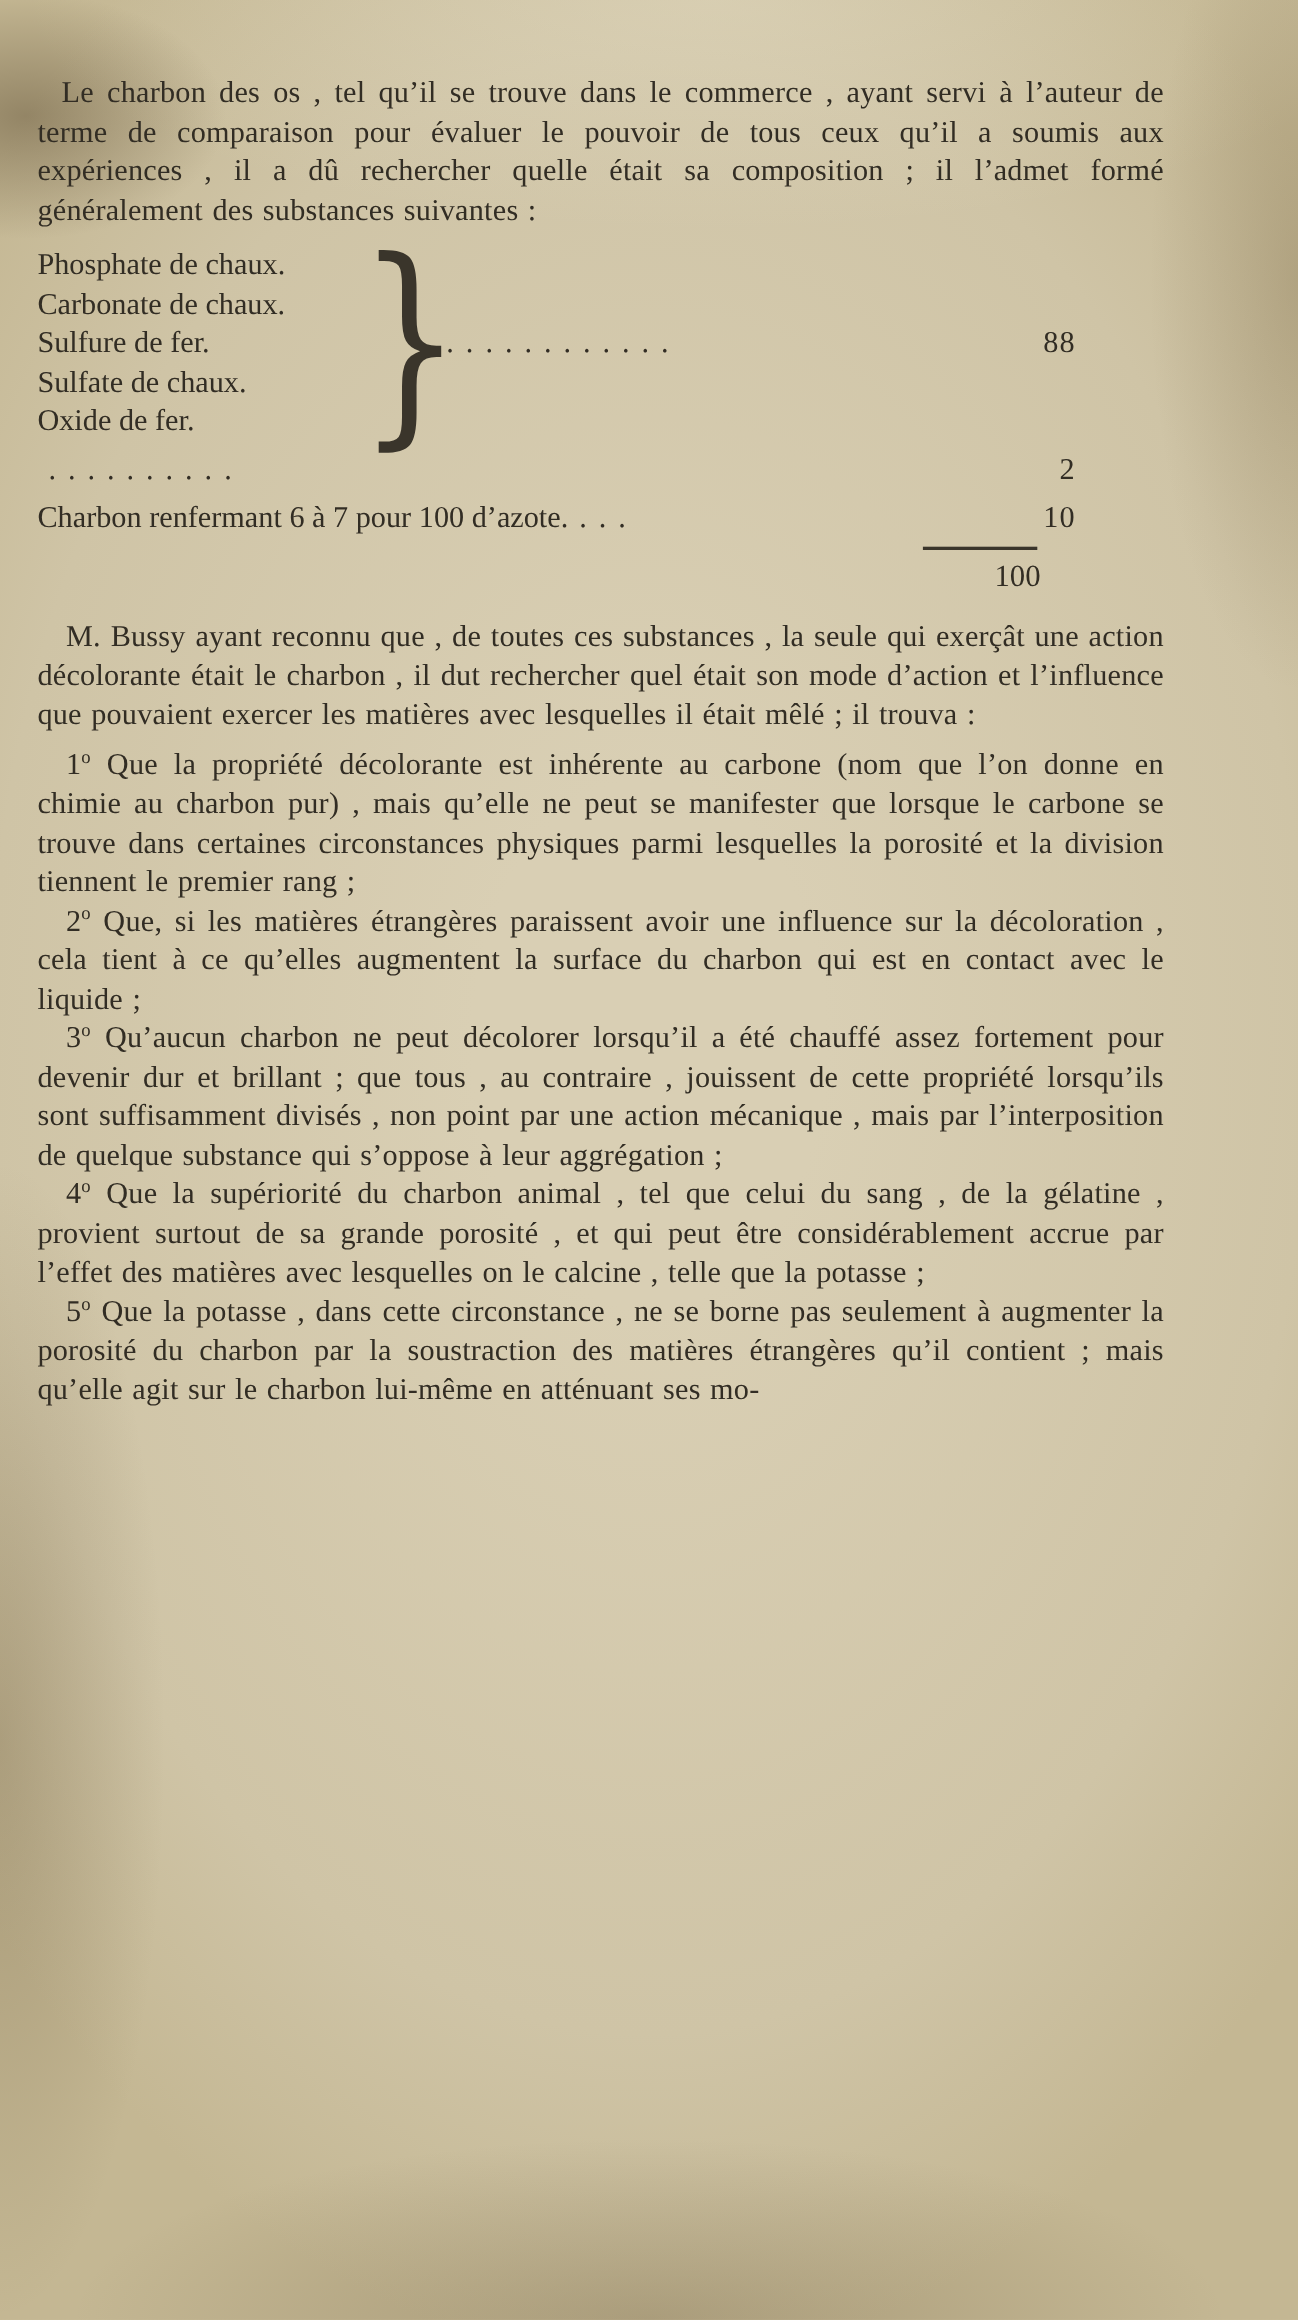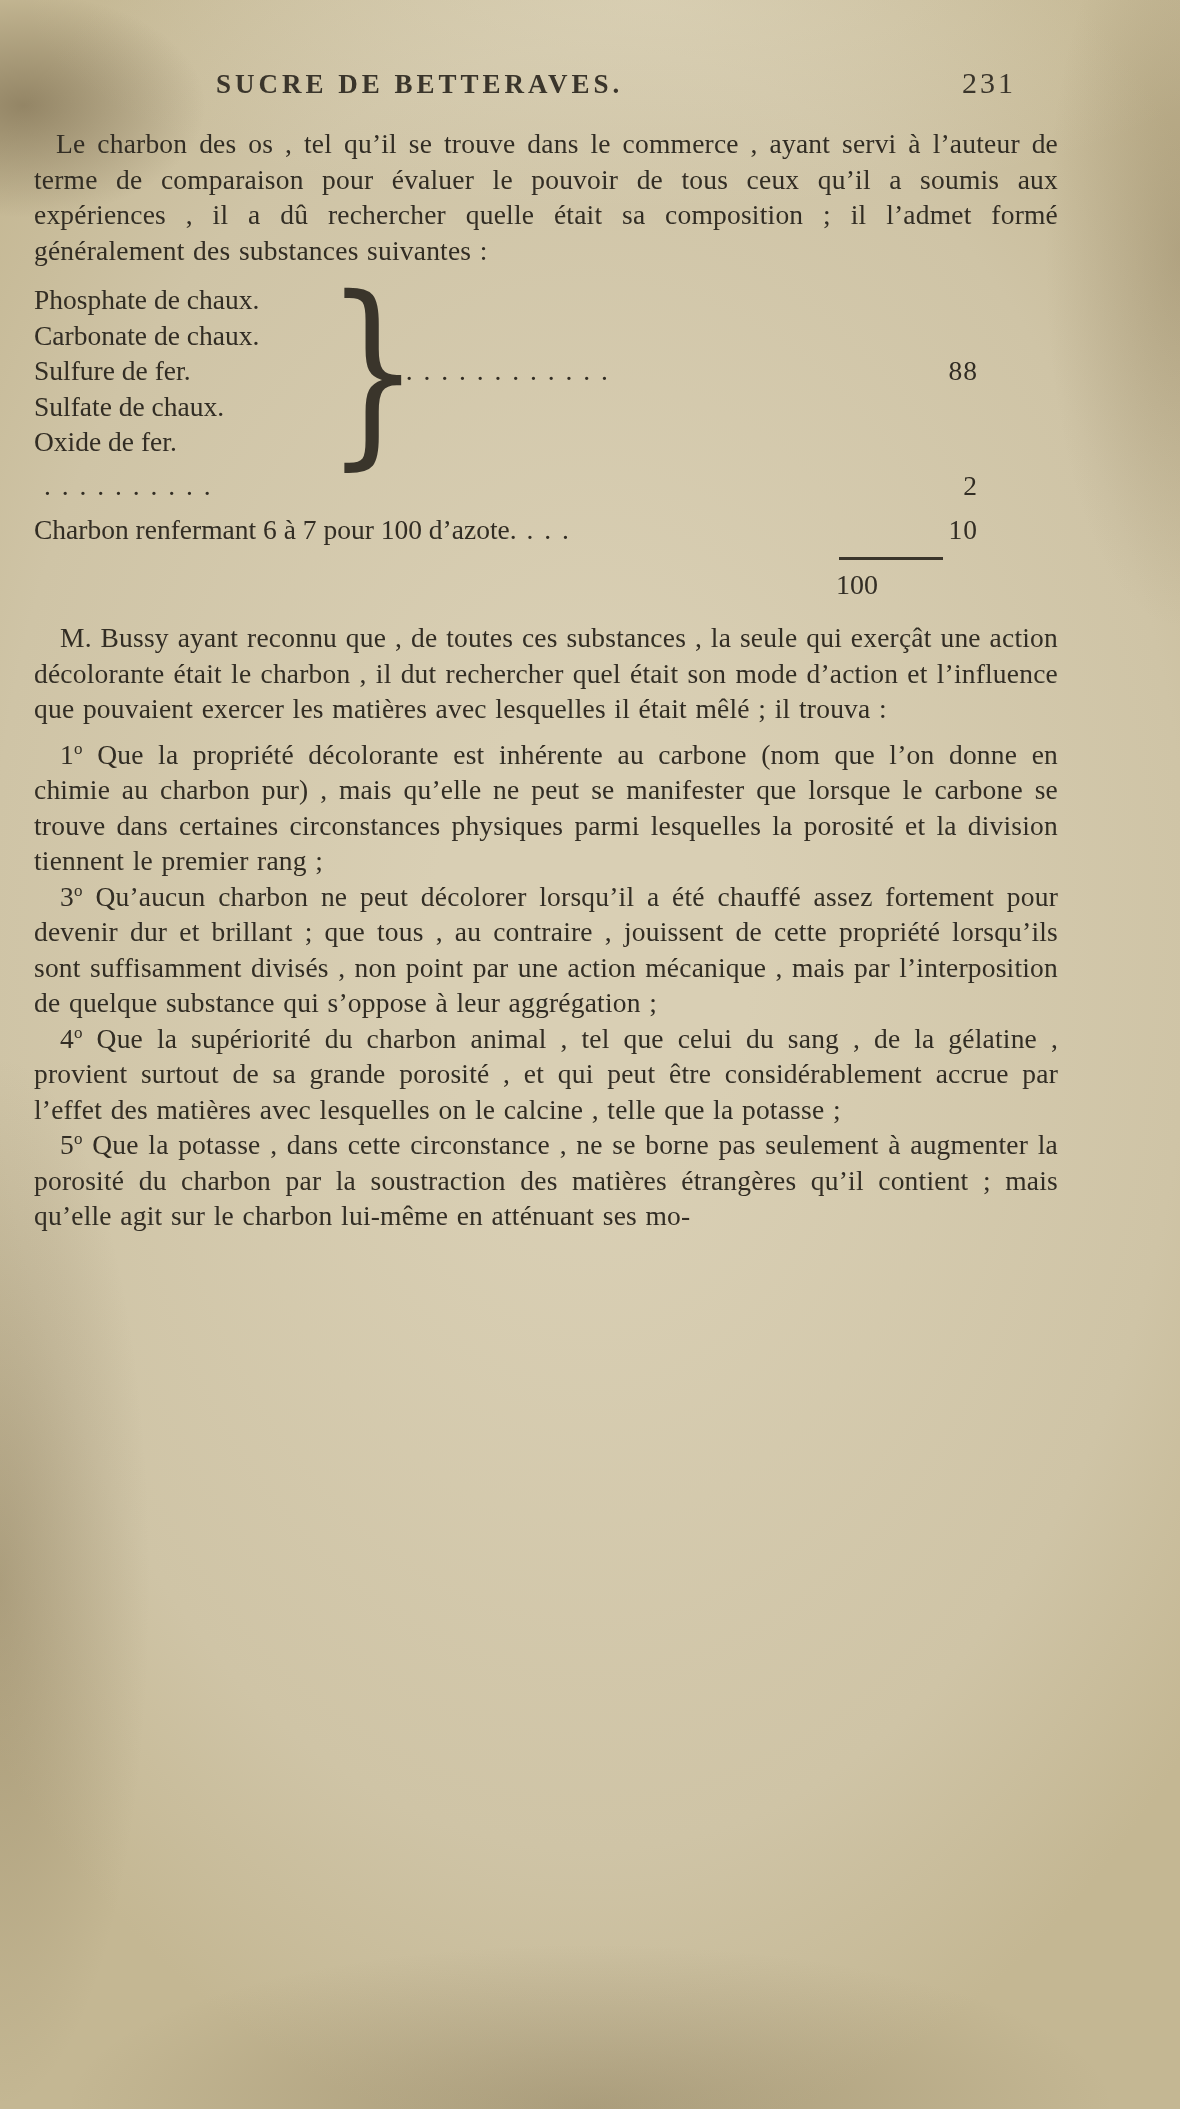--- a/index.html
+++ b/index.html
@@ -110,41 +110,37 @@
     padding-left: 10px;
   }
   .comp-row .val {
     flex: none;
     margin-right: 80px;
     letter-spacing: 1px;
   }
   .total-block {
     margin: 10px 112px 18px auto;
     width: 110px;
-    text-align: left;
+    text-align: right;
     font-size: 28px;
     line-height: 34px;
   }
   .total-rule {
     height: 0;
     border-top: 3px solid #3a352b;
     width: 104px;
     margin: 0 auto 8px auto;
   }
   .spacer-sm { height: 10px; }
 </style>
 </head>
 <body>
 
 <div class="page">
 
-  <div class="hdr">
-    <span class="hdr-title">SUCRE DE BETTERAVES.</span>
-    <span class="hdr-num">231</span>
-  </div>
 
   <p class="body-par first-par">Le charbon des os , tel qu’il se trouve dans le commerce , ayant servi à l’auteur de terme de comparaison pour évaluer le pouvoir de tous ceux qu’il a soumis aux expériences , il a dû rechercher quelle était sa composition ; il l’admet formé généralement des substances suivantes :</p>
 
   <div class="comp">
     <div class="comp-group">
       <div class="comp-items">
         <div class="comp-item">Phosphate de chaux.</div>
         <div class="comp-item">Carbonate de chaux.</div>
         <div class="comp-item">Sulfure de fer.</div>
         <div class="comp-item">Sulfate de chaux.</div>
@@ -169,20 +165,21 @@
       <div class="total-rule"></div>
       <span>100</span>
     </div>
   </div>
 
   <p class="body-par">M. Bussy ayant reconnu que , de toutes ces substances , la seule qui exerçât une action décolorante était le charbon , il dut rechercher quel était son mode d’action et l’influence que pouvaient exercer les matières avec lesquelles il était mêlé ; il trouva :</p>
   <div class="spacer-sm"></div>
 
   <p class="body-par"><span>1</span><span class="marker-sup">o</span><span> Que la propriété décolorante est inhérente au carbone (nom que l’on donne en chimie au charbon pur) , mais qu’elle ne peut se manifester que lorsque le carbone se trouve dans certaines circonstances physiques parmi lesquelles la porosité et la division tiennent le premier rang ;</span></p>
 
+  <p class="body-par"><span>2</span><span class="marker-sup">o</span><span> Que, si les matières étrangères paraissent avoir une influence sur la décoloration , cela tient à ce qu’elles augmentent la surface du charbon qui est en contact avec le liquide ;</span></p>
 
   <p class="body-par"><span>3</span><span class="marker-sup">o</span><span> Qu’aucun charbon ne peut décolorer lorsqu’il a été chauffé assez fortement pour devenir dur et brillant ; que tous , au contraire , jouissent de cette propriété lorsqu’ils sont suffisamment divisés , non point par une action mécanique , mais par l’interposition de quelque substance qui s’oppose à leur aggrégation ;</span></p>
 
   <p class="body-par"><span>4</span><span class="marker-sup">o</span><span> Que la supériorité du charbon animal , tel que celui du sang , de la gélatine , provient surtout de sa grande porosité , et qui peut être considérablement accrue par l’effet des matières avec lesquelles on le calcine , telle que la potasse ;</span></p>
 
   <p class="body-par"><span>5</span><span class="marker-sup">o</span><span> Que la potasse , dans cette circonstance , ne se borne pas seulement à augmenter la porosité du charbon par la soustraction des matières étrangères qu’il contient ; mais qu’elle agit sur le charbon lui-même en atténuant ses mo-</span></p>
 
 </div>
 
 </body></html>

